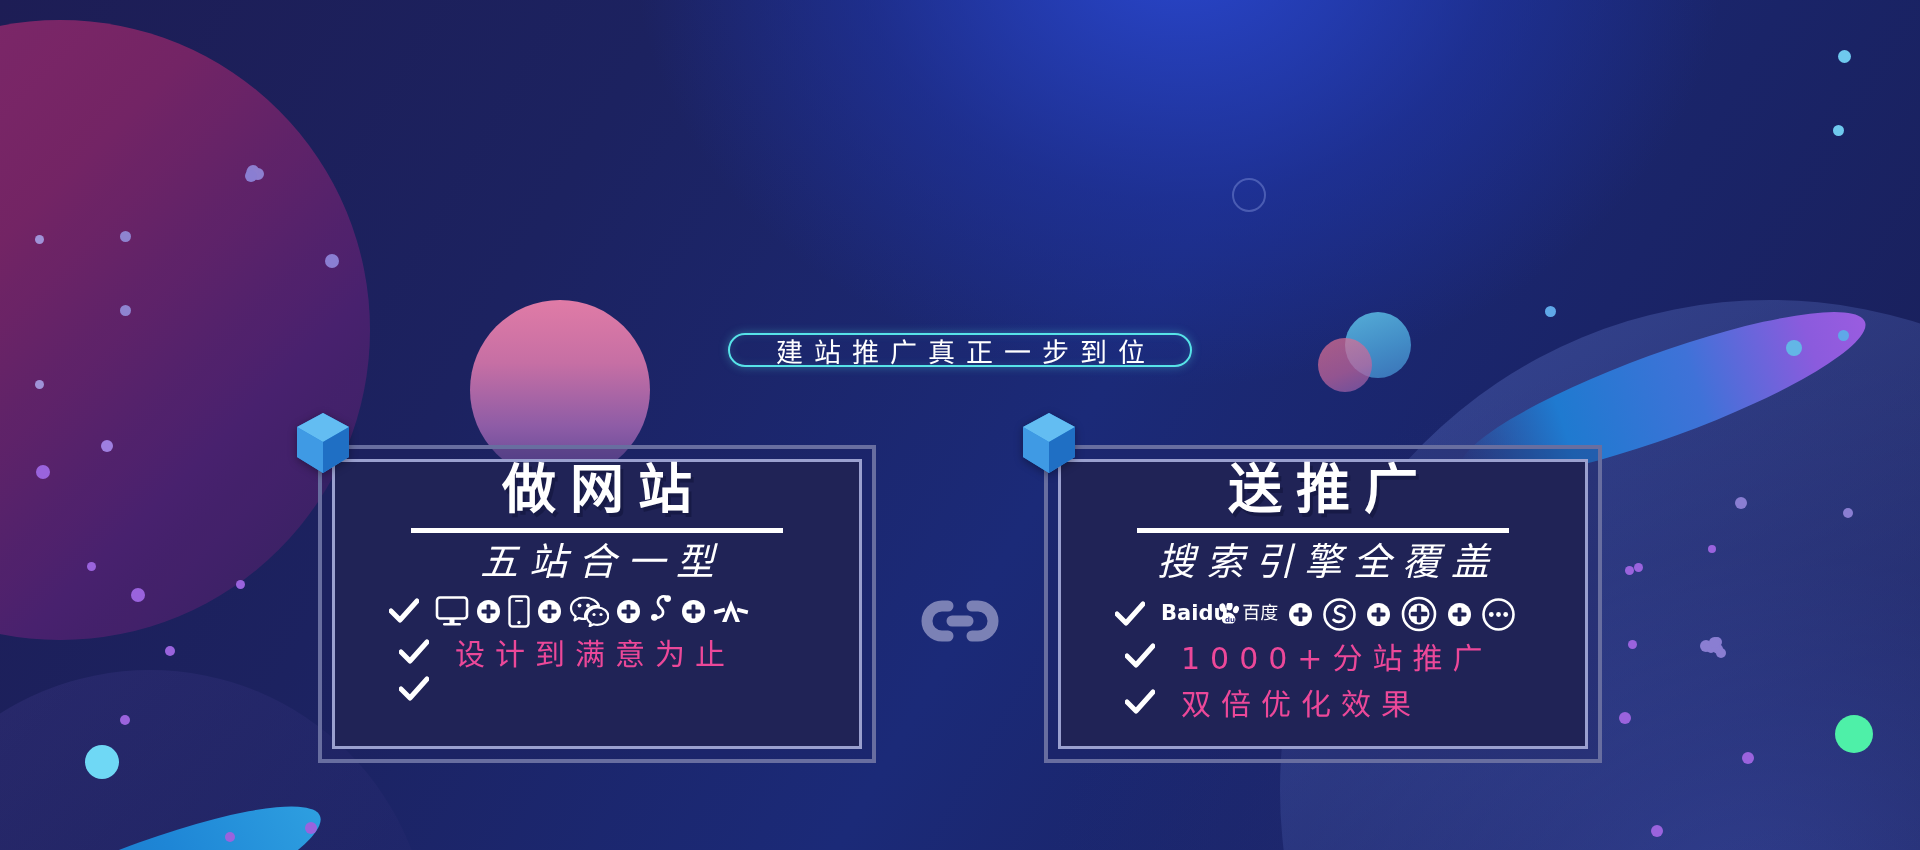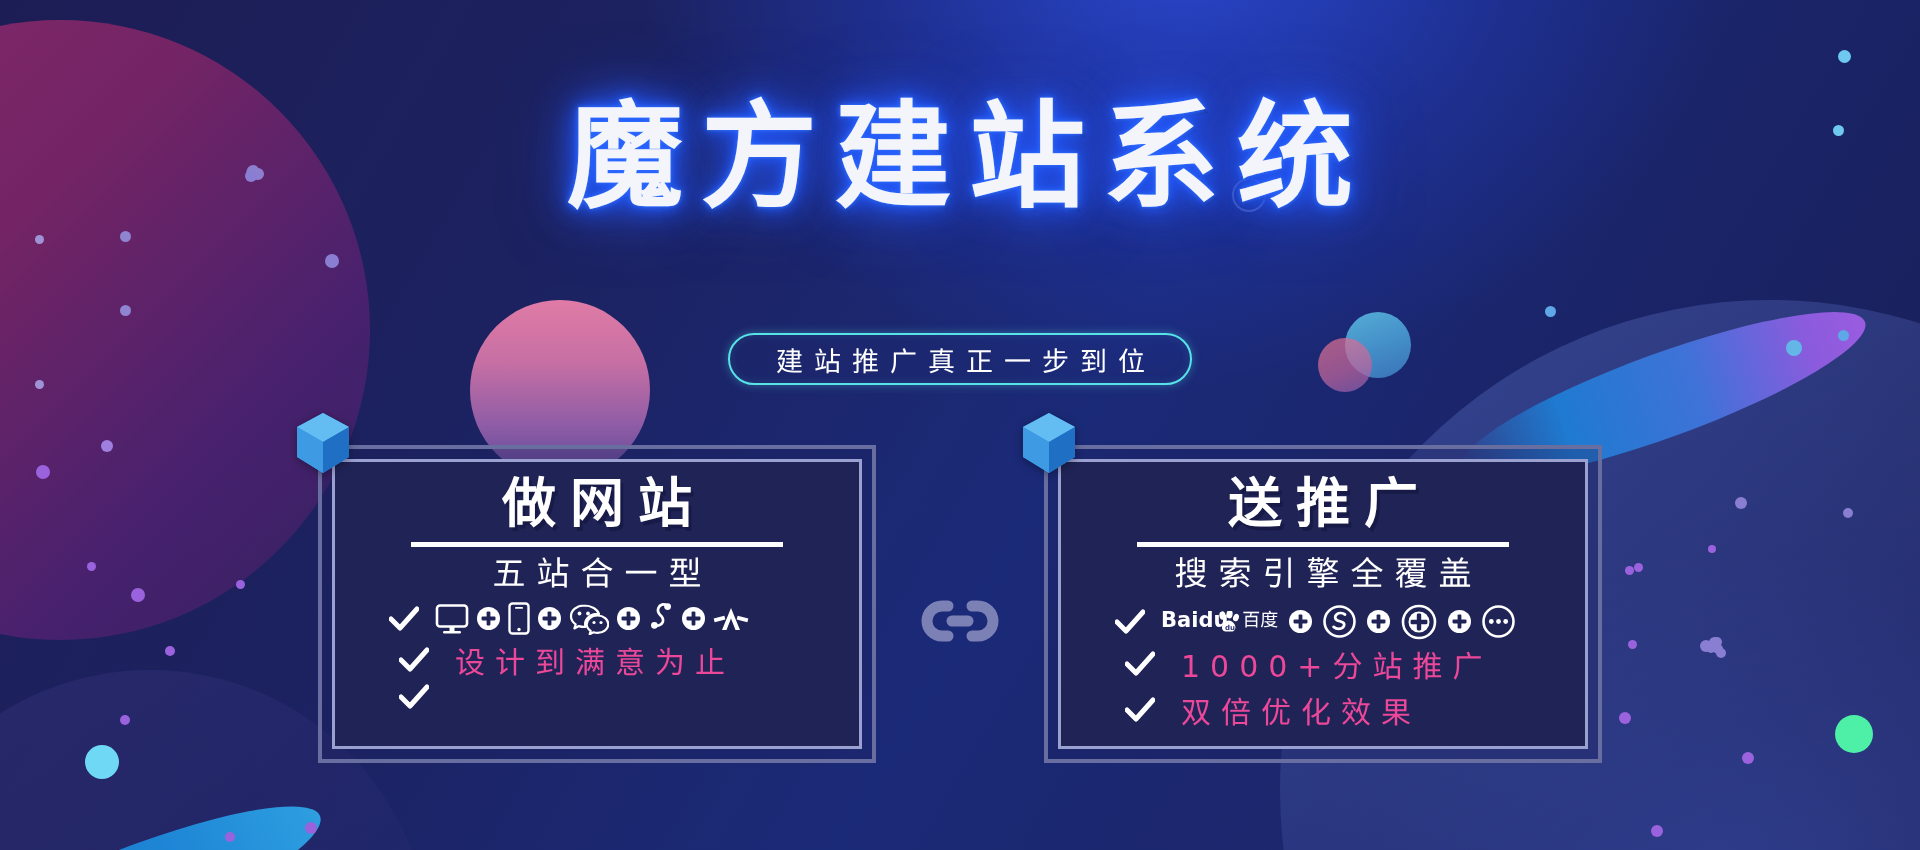--- a/index.html
+++ b/index.html
@@ -82,21 +82,21 @@
       0 0 44px rgba(43,92,255,.85),
       0 0 70px rgba(43,92,255,.55),
       3px 4px 0 rgba(20,26,70,.45);
     padding-left:18px;
   }
 
   
   .sub-wrap{ position:absolute; left:0; right:0; top:333px; text-align:center; }
   .sub-pill{
     display:inline-flex; align-items:center; justify-content:center;
-    height:52px; padding:0 34px 0 46px;
+    height:34px; padding:0 34px 0 46px;
     border:2px solid #57e3e8; border-radius:30px;
     color:#ffffff; font-size:27px; letter-spacing:11px;
     font-family:"DejaVu Sans","Liberation Sans",sans-serif;
     box-shadow:0 0 10px rgba(87,227,232,.35), inset 0 0 10px rgba(87,227,232,.12);
   }
 
   
   .cards{
     position:absolute; left:0; right:0; top:445px;
     display:flex; justify-content:center; align-items:flex-start; gap:168px;
@@ -105,42 +105,42 @@
   .card-outer{
     position:absolute; inset:0;
     border:4px solid #686ea0;
     background:rgba(30,33,92,.30);
   }
   .card-inner{
     position:absolute; left:14px; top:14px; right:14px; bottom:14px;
     border:3px solid #9aa0cf;
     background:#202356;
     display:flex; flex-direction:column; align-items:center;
-    padding-top:14px;
   }
   
   .gem{
     position:absolute; left:-24px; top:-34px; width:58px; height:66px;
     filter:drop-shadow(0 2px 4px rgba(0,0,0,.35));
     z-index:3;
   }
 
   .card-title{
     font-family:"DejaVu Sans","Liberation Sans",sans-serif;
     font-size:54px; font-weight:bold; color:#ffffff;
     letter-spacing:14px; padding-left:14px; line-height:1.05;
     text-shadow:3px 4px 0 rgba(16,20,58,.55);
   }
   .card-rule{
     width:372px; height:5px; background:#ffffff; margin:9px 0 6px 0;
   }
   .card-sub{
     font-family:"DejaVu Sans","Liberation Sans",sans-serif;
-    font-size:33px; color:#ffffff; letter-spacing:11px; padding-left:11px;
+    font-size:38px; color:#ffffff; letter-spacing:11px; padding-left:11px;
     line-height:1.25;
+    font-style:italic;
   }
 
   .feature{
     display:flex; align-items:center; gap:16px;
     width:100%; padding-left:64px; margin-top:6px;
   }
   .feature.row-text{ margin-top:2px; }
   .feat-text{
     font-family:"DejaVu Sans","Liberation Sans",sans-serif;
     font-size:30px; color:#ec4899; letter-spacing:10px; padding-left:10px;
@@ -217,23 +217,20 @@
   <div class="deco dot" style="left:1708px;top:545px;width:8px;height:8px;background:#9a63dd;"></div>
   <div class="deco dot" style="left:1628px;top:640px;width:9px;height:9px;background:#9a63dd;"></div>
   <div class="deco dot" style="left:1619px;top:712px;width:12px;height:12px;background:#9a63dd;"></div>
   <div class="deco dot" style="left:1742px;top:752px;width:12px;height:12px;background:#9a63dd;"></div>
   <div class="deco dot" style="left:1406px;top:487px;width:12px;height:12px;background:#9a63dd;"></div>
   <div class="deco dot" style="left:1405px;top:562px;width:9px;height:9px;background:#9a63dd;"></div>
   <div class="deco dot" style="left:1651px;top:825px;width:12px;height:12px;background:#9a63dd;"></div>
   <div class="deco dot" style="left:305px;top:822px;width:12px;height:12px;background:#9a63dd;"></div>
   <div class="deco ring-outline" style="left:1232px;top:178px;width:34px;height:34px;"></div>
 
-  <div class="title-wrap">
-    <div class="main-title">魔方建站系统</div>
-  </div>
 
   <div class="sub-wrap">
     <div class="sub-pill">建站推广真正一步到位</div>
   </div>
 
   <div class="cards">
 
     <div class="card">
       <svg class="gem" viewBox="0 0 58 66">
         <polygon points="29,2 55,16 55,46 29,62 3,46 3,16" fill="#2f8fe0"></polygon>

